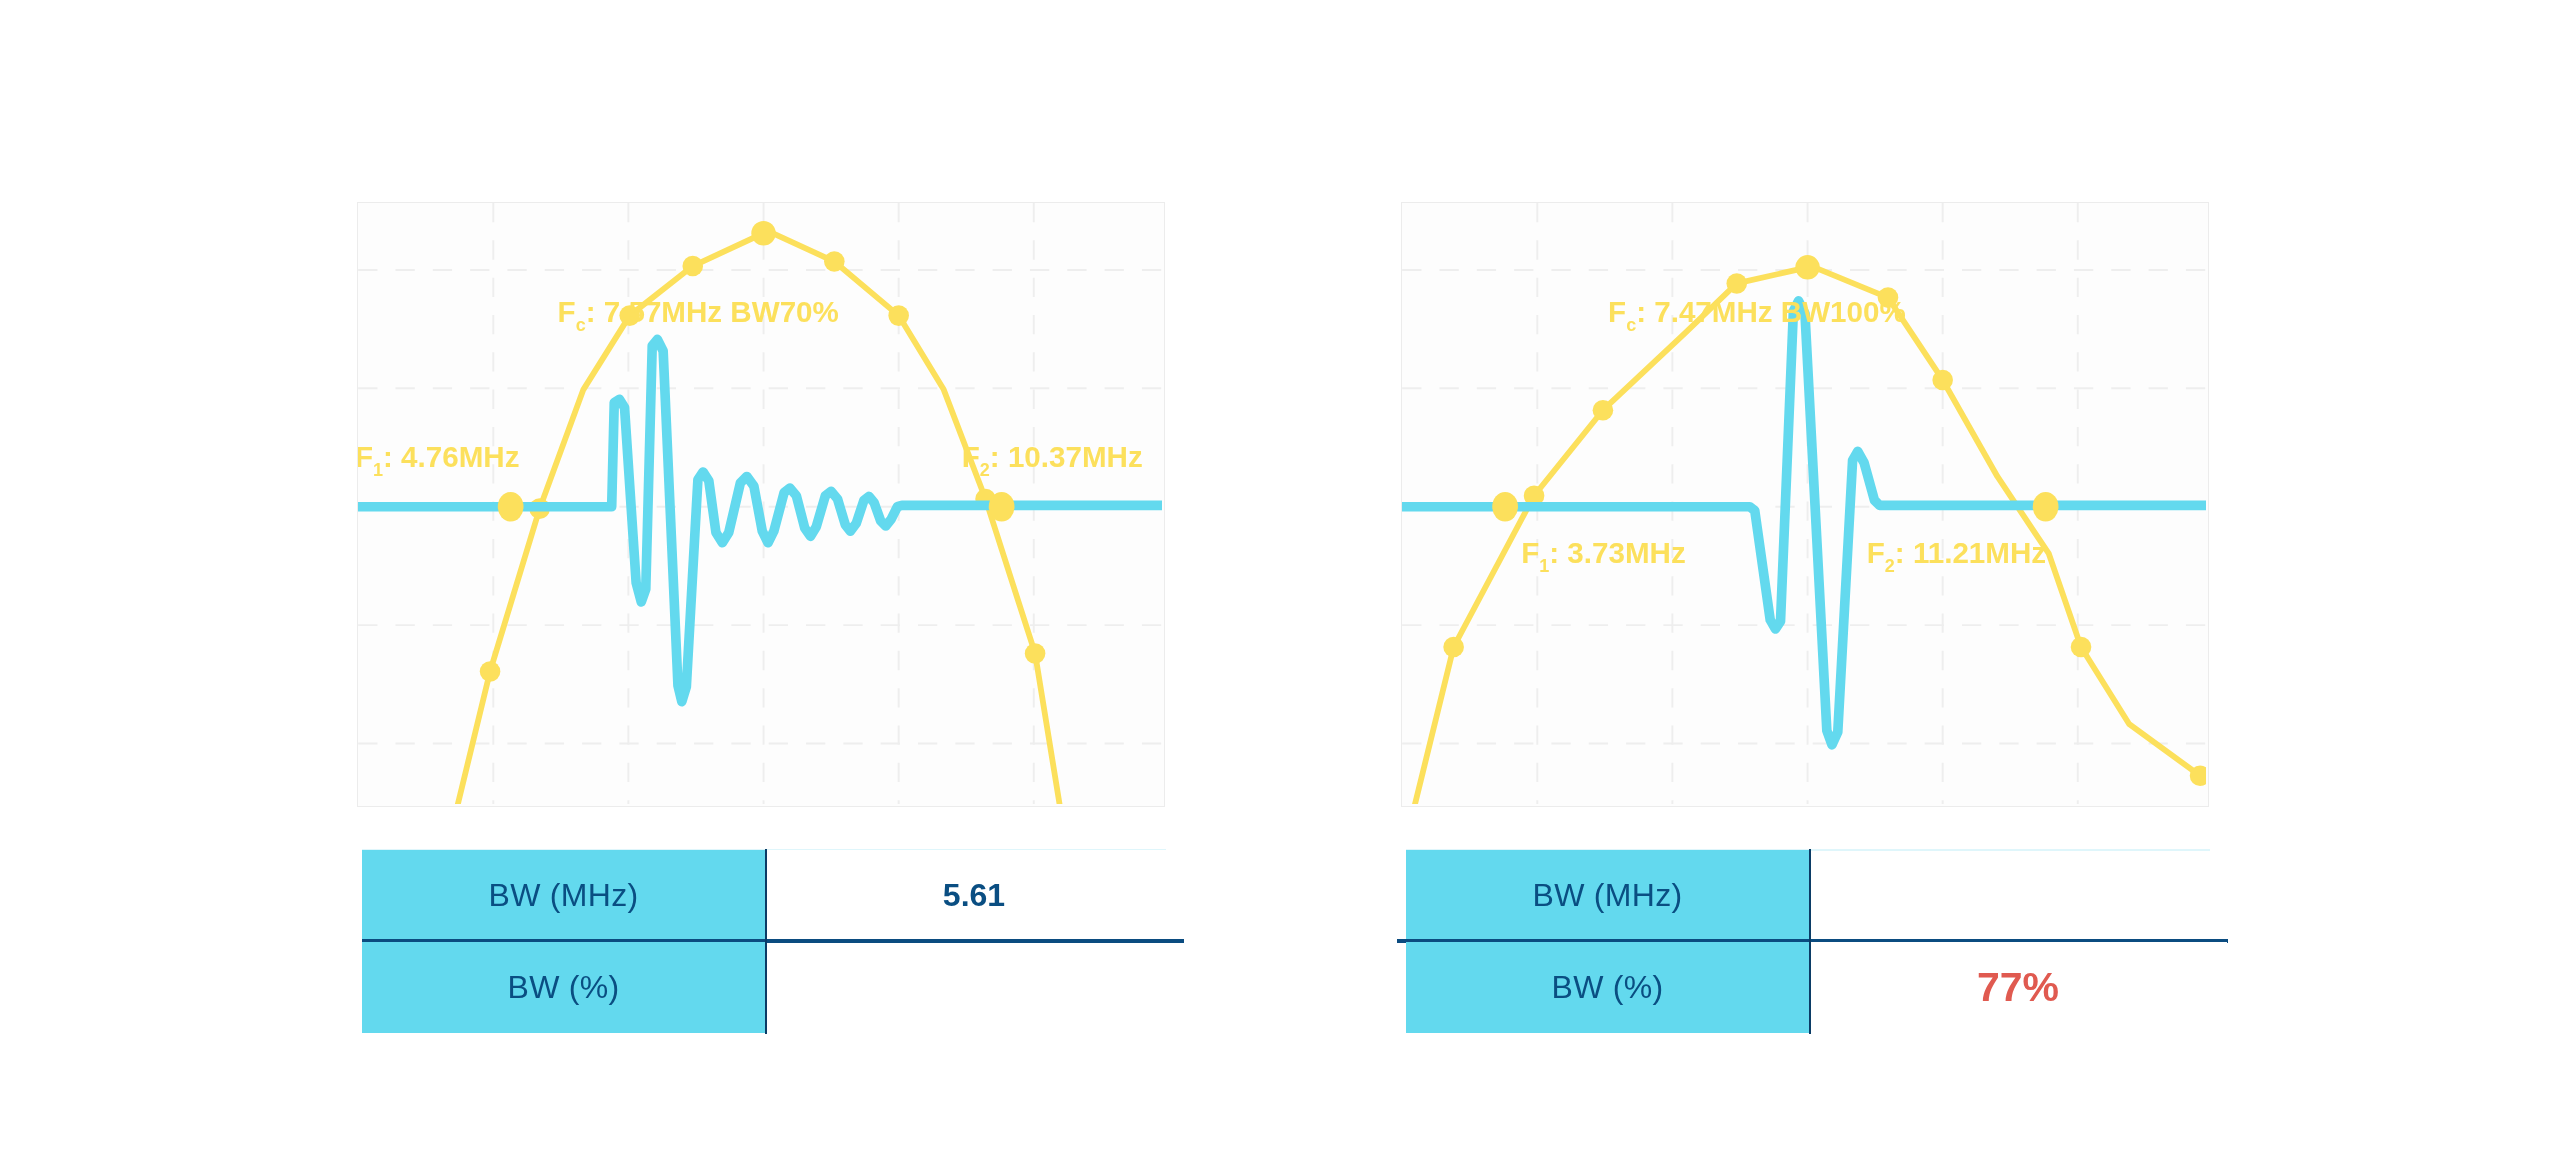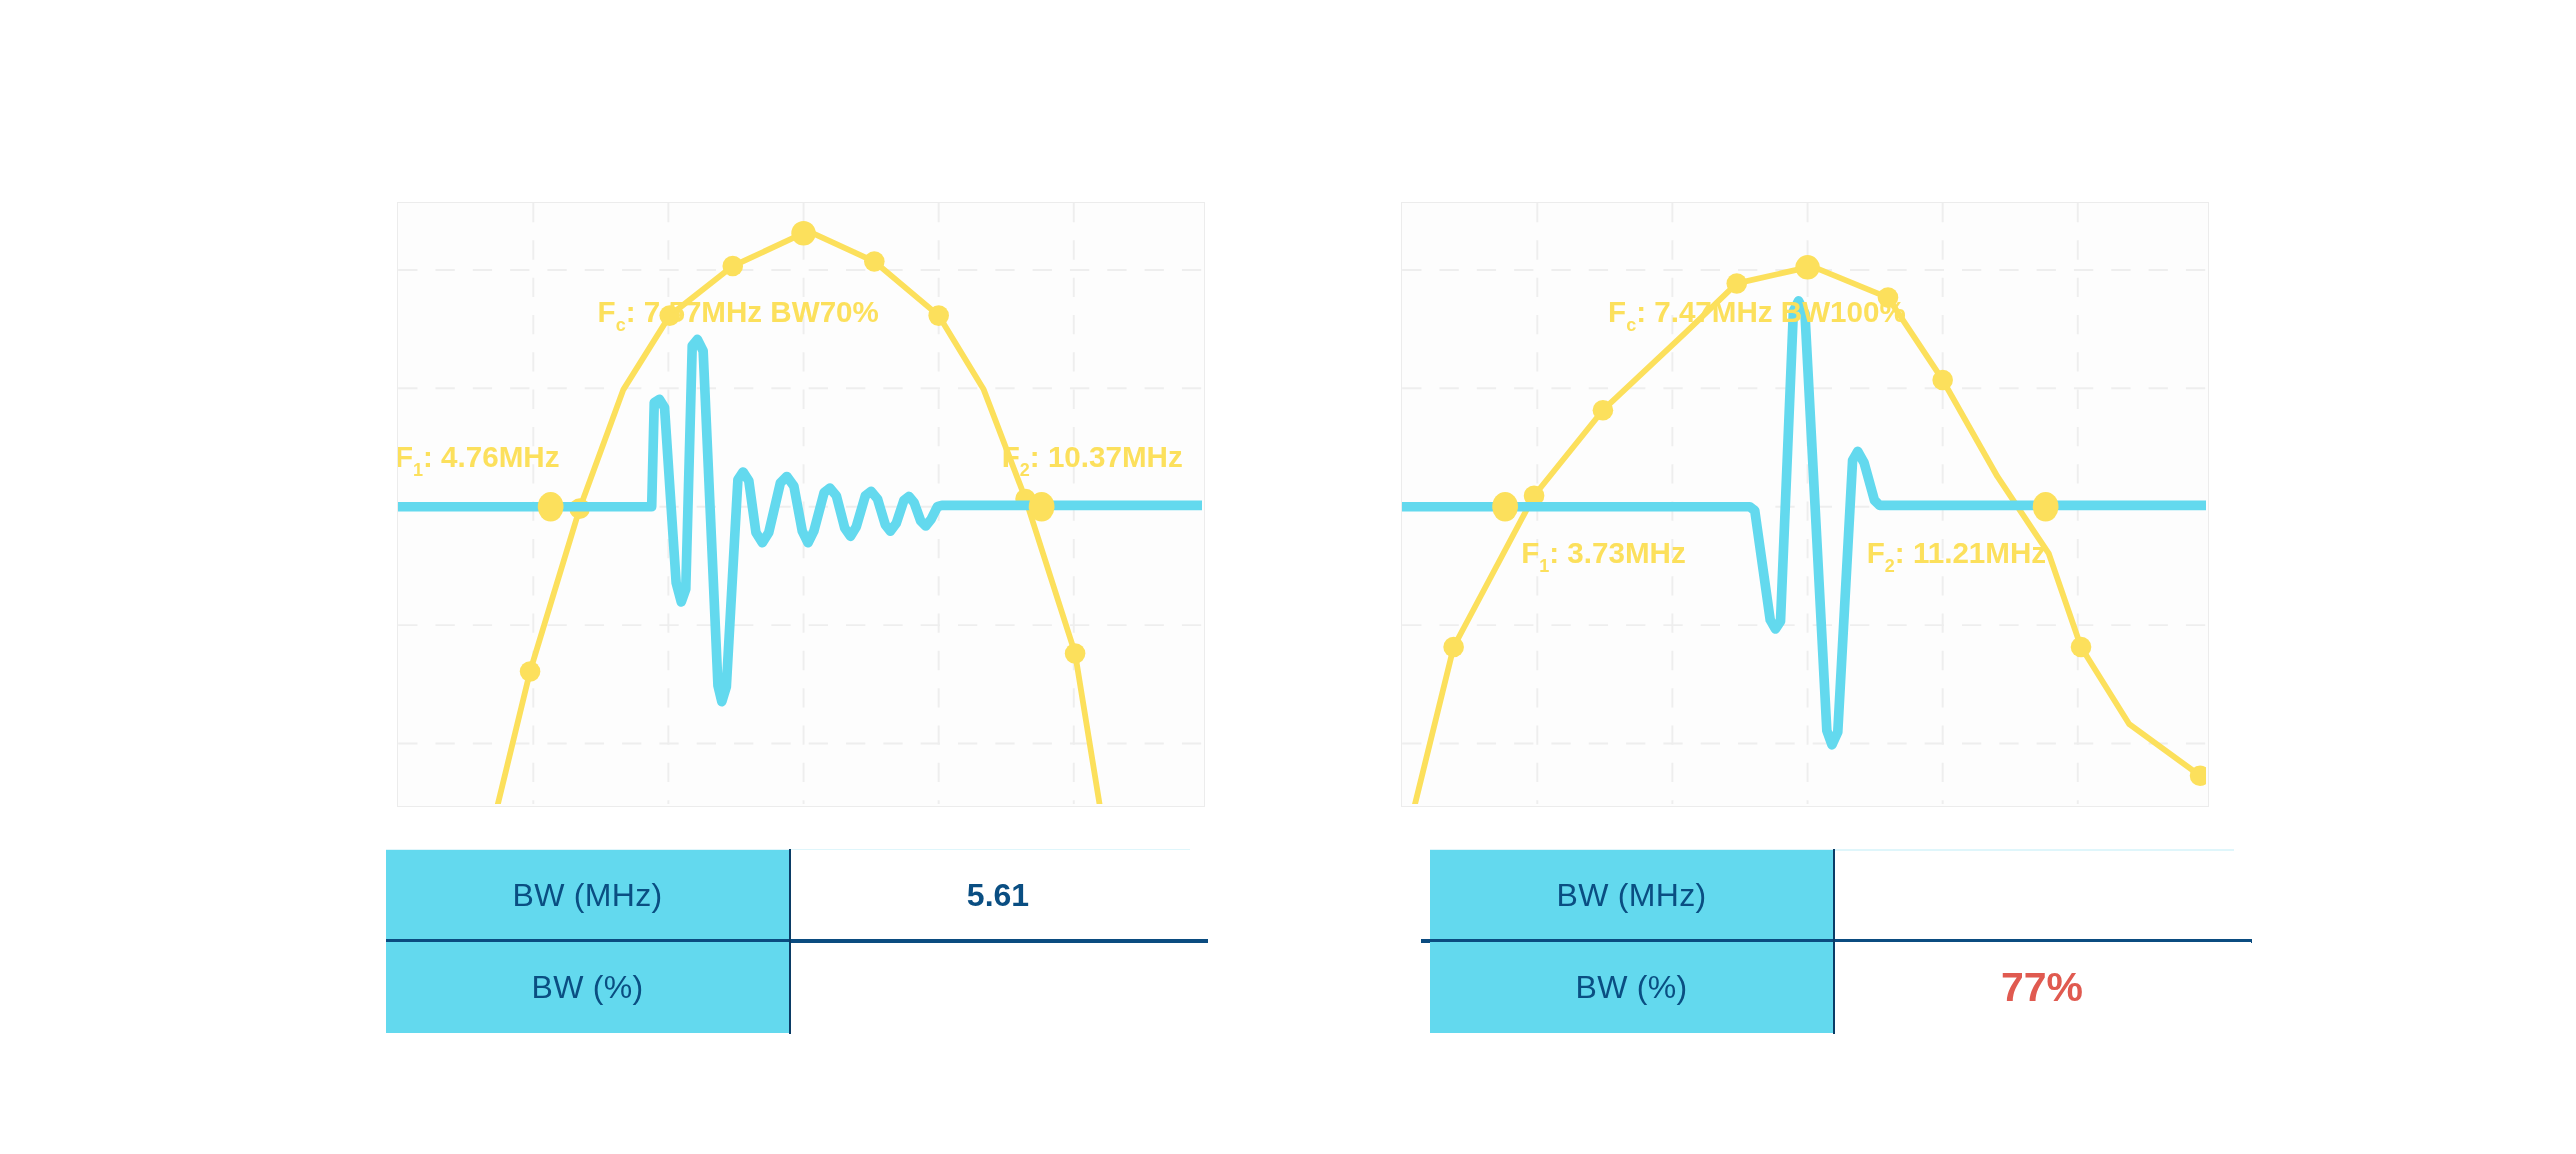--- a/index.html
+++ b/index.html
@@ -17,21 +17,21 @@
   
   .chart-frame{
     position:absolute;
     background:#fdfdfd;
     border:1.9px solid #ececec;
     box-sizing:border-box;
   }
   .chart-svg{position:absolute;left:0;top:0;}
 
   
-  .bw-table{position:absolute;margin-left:24px;}
+  .bw-table{position:absolute;}
   .bw-row{position:absolute;left:0;display:flex;}
   .bw-label-cell{
     background:#63D9EE;
     color:#0A4E82;
     display:flex;align-items:center;justify-content:center;
     font-size:32px;
     letter-spacing:0.3px;
     box-sizing:border-box;
   }
   .bw-value-cell{
@@ -53,21 +53,21 @@
   .h-rule-top{position:absolute;height:1.9px;background:#DFF6FB;}
   .h-rule-mid{position:absolute;height:3.9px;background:#0B4C80;}
 </style>
 </head>
 <body>
 
 <div class="stage">
 
   <div class="panel" style="left:357px;top:202px;width:808px;height:605px;">
 
-    <div class="chart-frame" style="left:0;top:0;width:808px;height:605px;margin-left:40px;">
+    <div class="chart-frame" style="left:0;top:0;width:808px;height:605px;">
 
       <svg class="chart-svg" width="804" height="601" viewBox="0 0 1249 934">
 
         <g stroke="#EEEEEE" stroke-width="3" stroke-dasharray="30 28" fill="none">
           <line x1="0" y1="104" x2="1249" y2="104"></line>
           <line x1="0" y1="288" x2="1249" y2="288"></line>
           <line x1="0" y1="472" x2="1249" y2="472"></line>
           <line x1="0" y1="656" x2="1249" y2="656"></line>
           <line x1="0" y1="840" x2="1249" y2="840"></line>
           <line x1="210" y1="0" x2="210" y2="934"></line>

